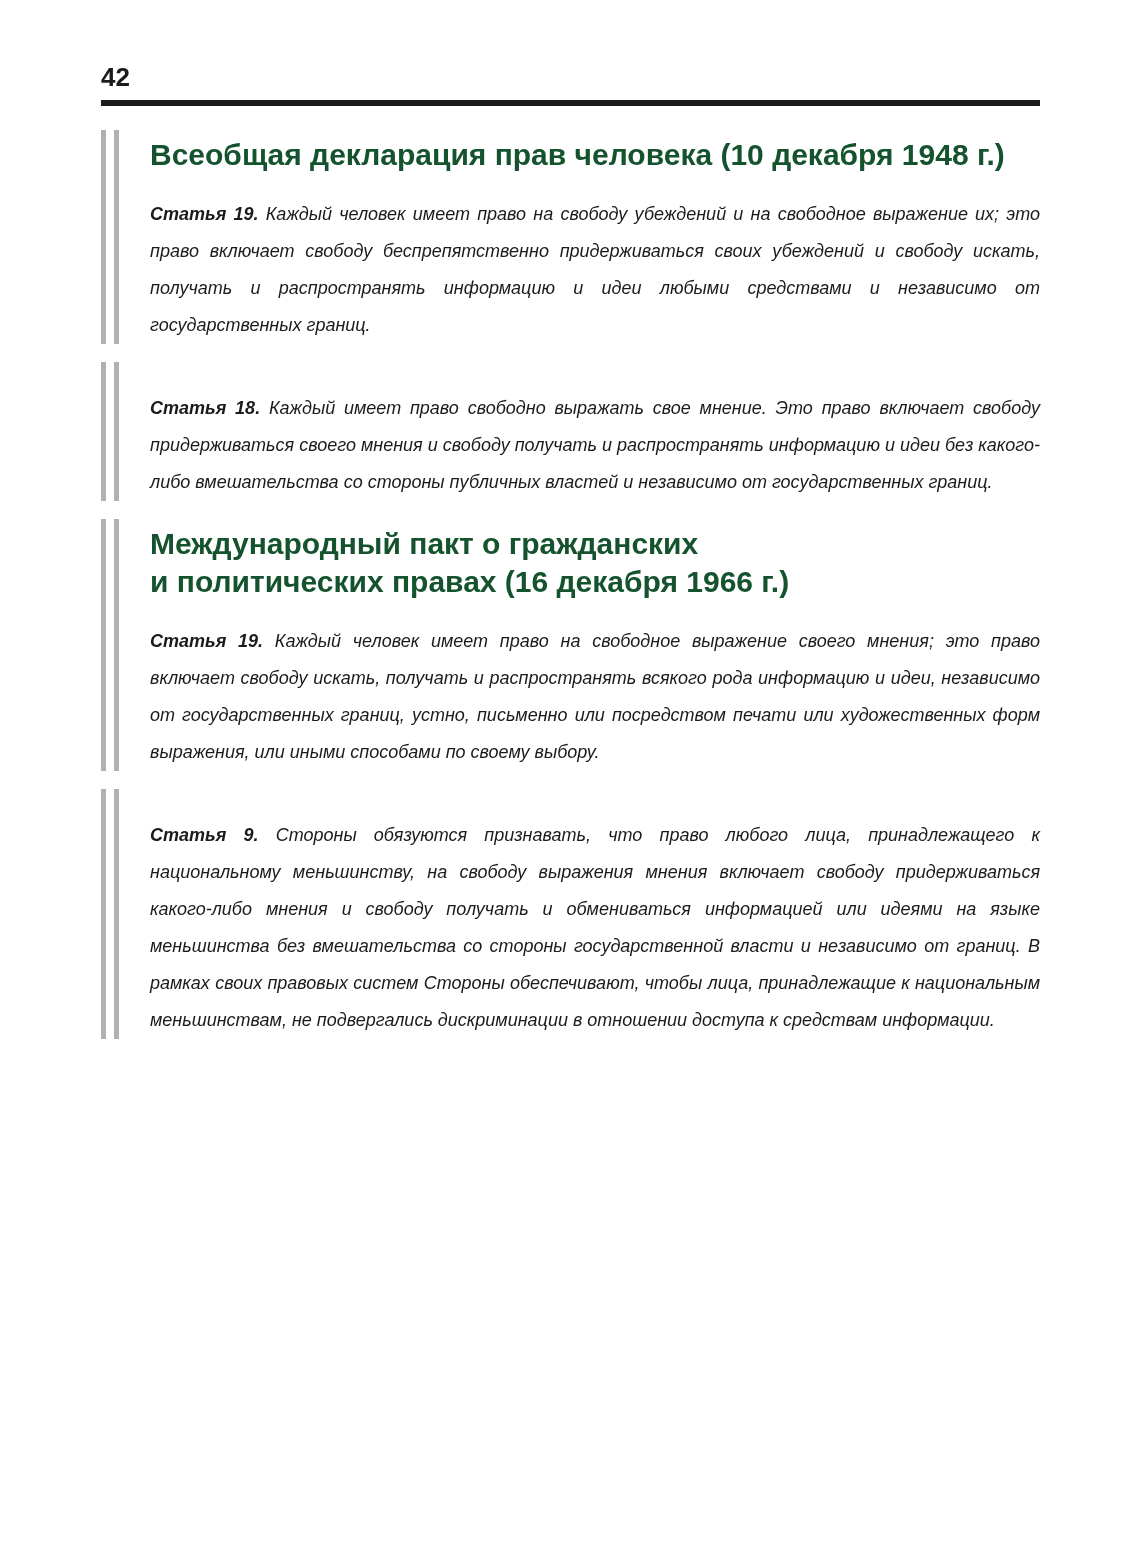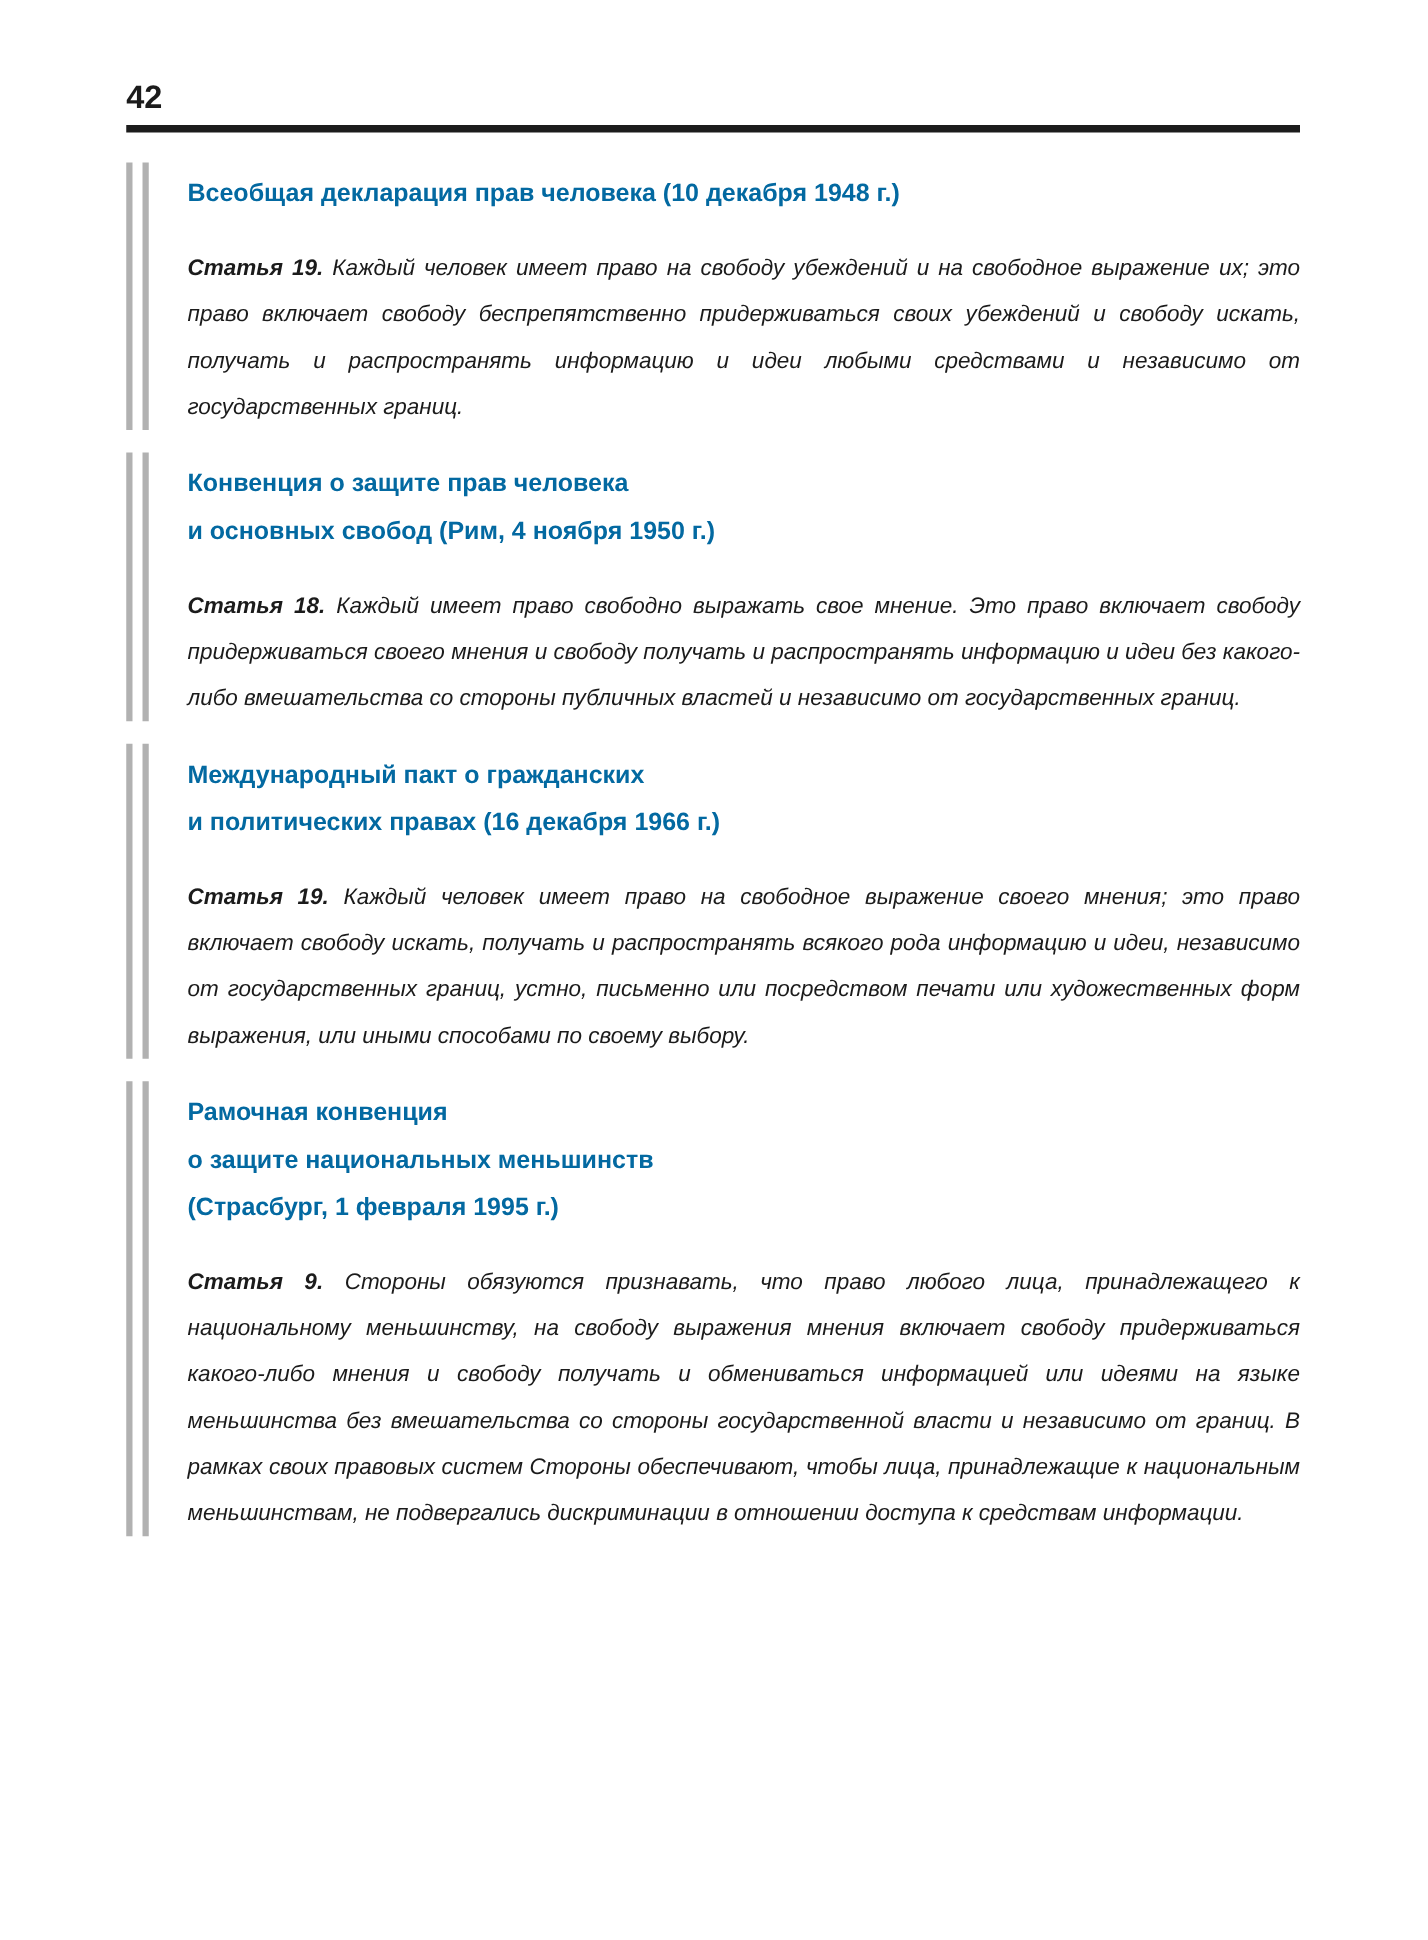--- a/index.html
+++ b/index.html
@@ -57,25 +57,25 @@
     width: 5px;
     background: #b1b1b1;
   }
   .section-content {
     flex: 1;
     padding-top: 6px;
     min-width: 0;
   }
   .section-heading {
     margin: 0;
-    font-size: 20px;
+    font-size: 30px;
     line-height: 38px;
     font-weight: bold;
     white-space: pre-line;
-    color: #0369a1;
+    color: #14532d;
   }
   .article {
     margin: 22px 0 0 0;
     font-size: 18px;
     line-height: 37px;
     font-style: italic;
     text-align: justify;
     hyphens: auto;
     -webkit-hyphens: auto;
   }
@@ -103,22 +103,20 @@
         <p class="article"><span class="article-label">Статья 19.</span> <span>Каждый человек имеет право на свободу убеждений и на свободное выражение их; это право включает свободу беспрепятственно придерживаться своих убеждений и свободу искать, получать и распространять информацию и идеи любыми средствами и независимо от государственных границ.</span></p>
       </div>
     </div>
 
     <div class="section">
       <div class="section-bars">
         <div class="bar"></div>
         <div class="bar"></div>
       </div>
       <div class="section-content">
-        <h2 class="section-heading">Конвенция о защите прав человека
-и основных свобод (Рим, 4 ноября 1950 г.)</h2>
         <p class="article"><span class="article-label">Статья 18.</span> <span>Каждый имеет право свободно выражать свое мнение. Это право включает свободу придерживаться своего мнения и свободу получать и распространять информацию и идеи без какого-либо вмешательства со стороны публичных властей и независимо от государственных границ.</span></p>
       </div>
     </div>
 
     <div class="section">
       <div class="section-bars">
         <div class="bar"></div>
         <div class="bar"></div>
       </div>
       <div class="section-content">
@@ -127,21 +125,18 @@
         <p class="article"><span class="article-label">Статья 19.</span> <span>Каждый человек имеет право на свободное выражение своего мнения; это право включает свободу искать, получать и распространять всякого рода информацию и идеи, независимо от государственных границ, устно, письменно или посредством печати или художественных форм выражения, или иными способами по своему выбору.</span></p>
       </div>
     </div>
 
     <div class="section">
       <div class="section-bars">
         <div class="bar"></div>
         <div class="bar"></div>
       </div>
       <div class="section-content">
-        <h2 class="section-heading">Рамочная конвенция
-о защите национальных меньшинств
-(Страсбург, 1 февраля 1995 г.)</h2>
         <p class="article"><span class="article-label">Статья 9.</span> <span>Стороны обязуются признавать, что право любого лица, принадлежащего к национальному меньшинству, на свободу выражения мнения включает свободу придерживаться какого-либо мнения и свободу получать и обмениваться информацией или идеями на языке меньшинства без вмешательства со стороны государственной власти и независимо от границ. В рамках своих правовых систем Стороны обеспечивают, чтобы лица, принадлежащие к национальным меньшинствам, не подвергались дискриминации в отношении доступа к средствам информации.</span></p>
       </div>
     </div>
 
   </div>
 </div>
 
 </body></html>

